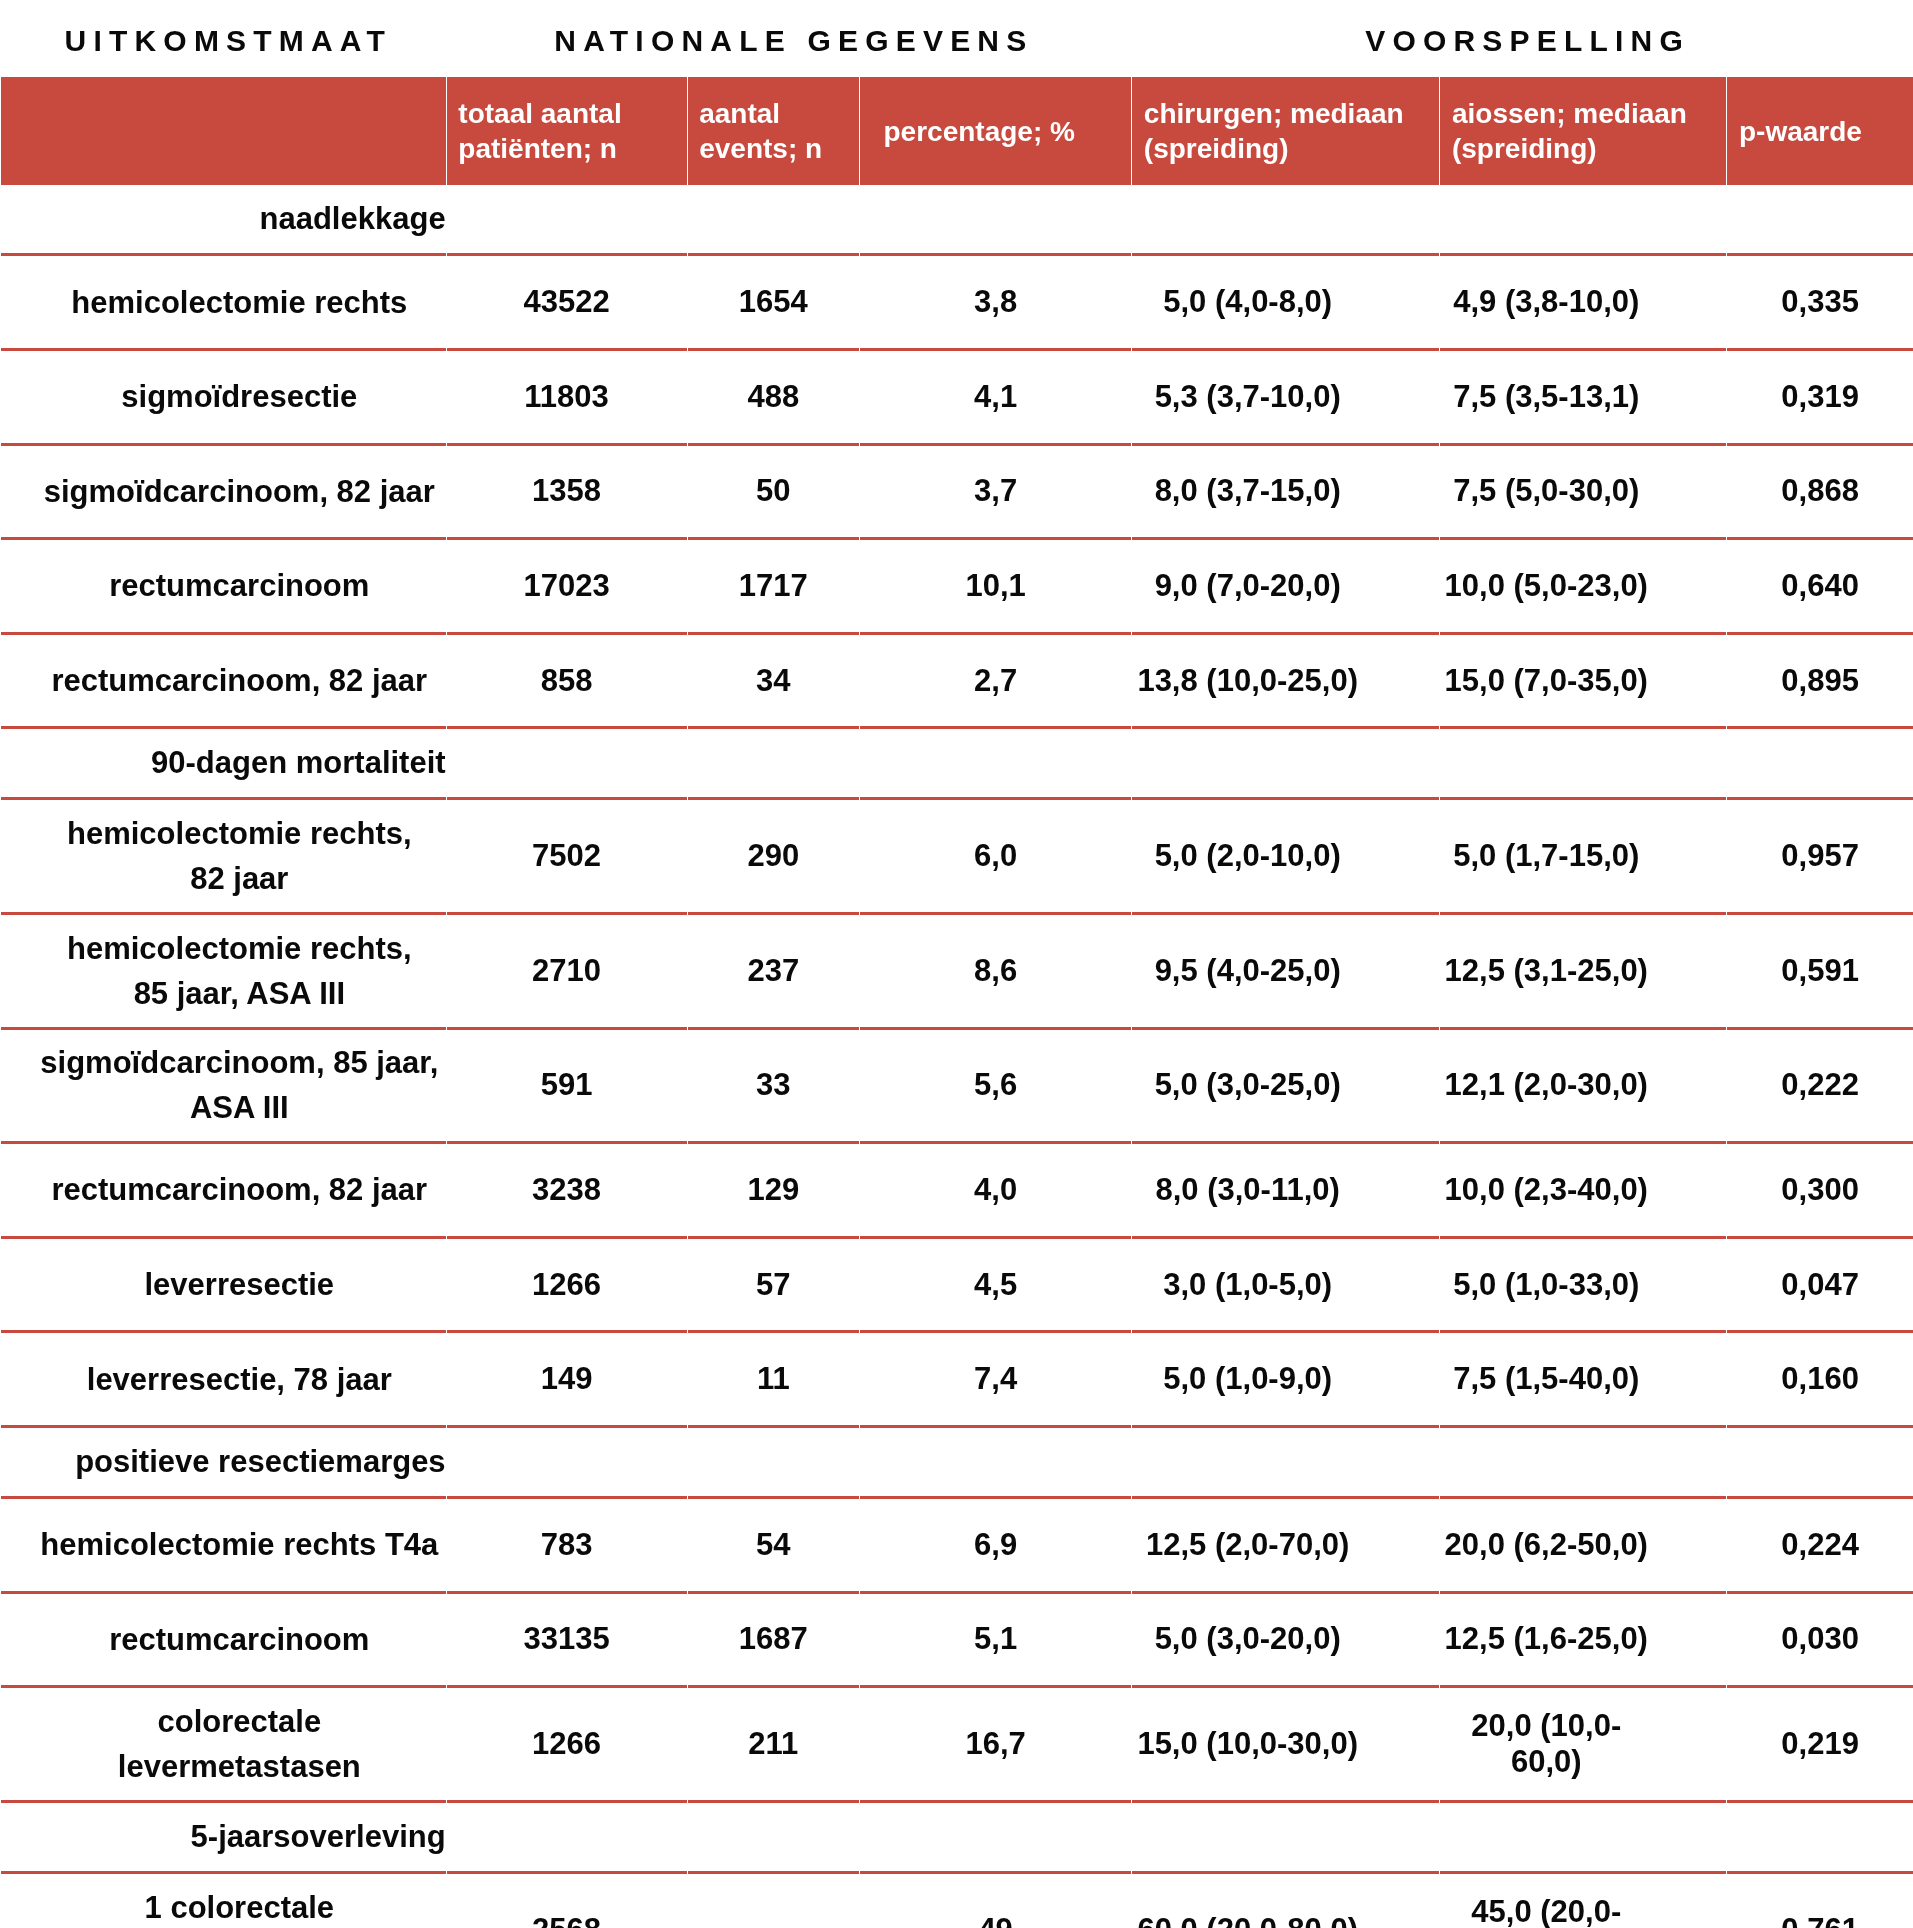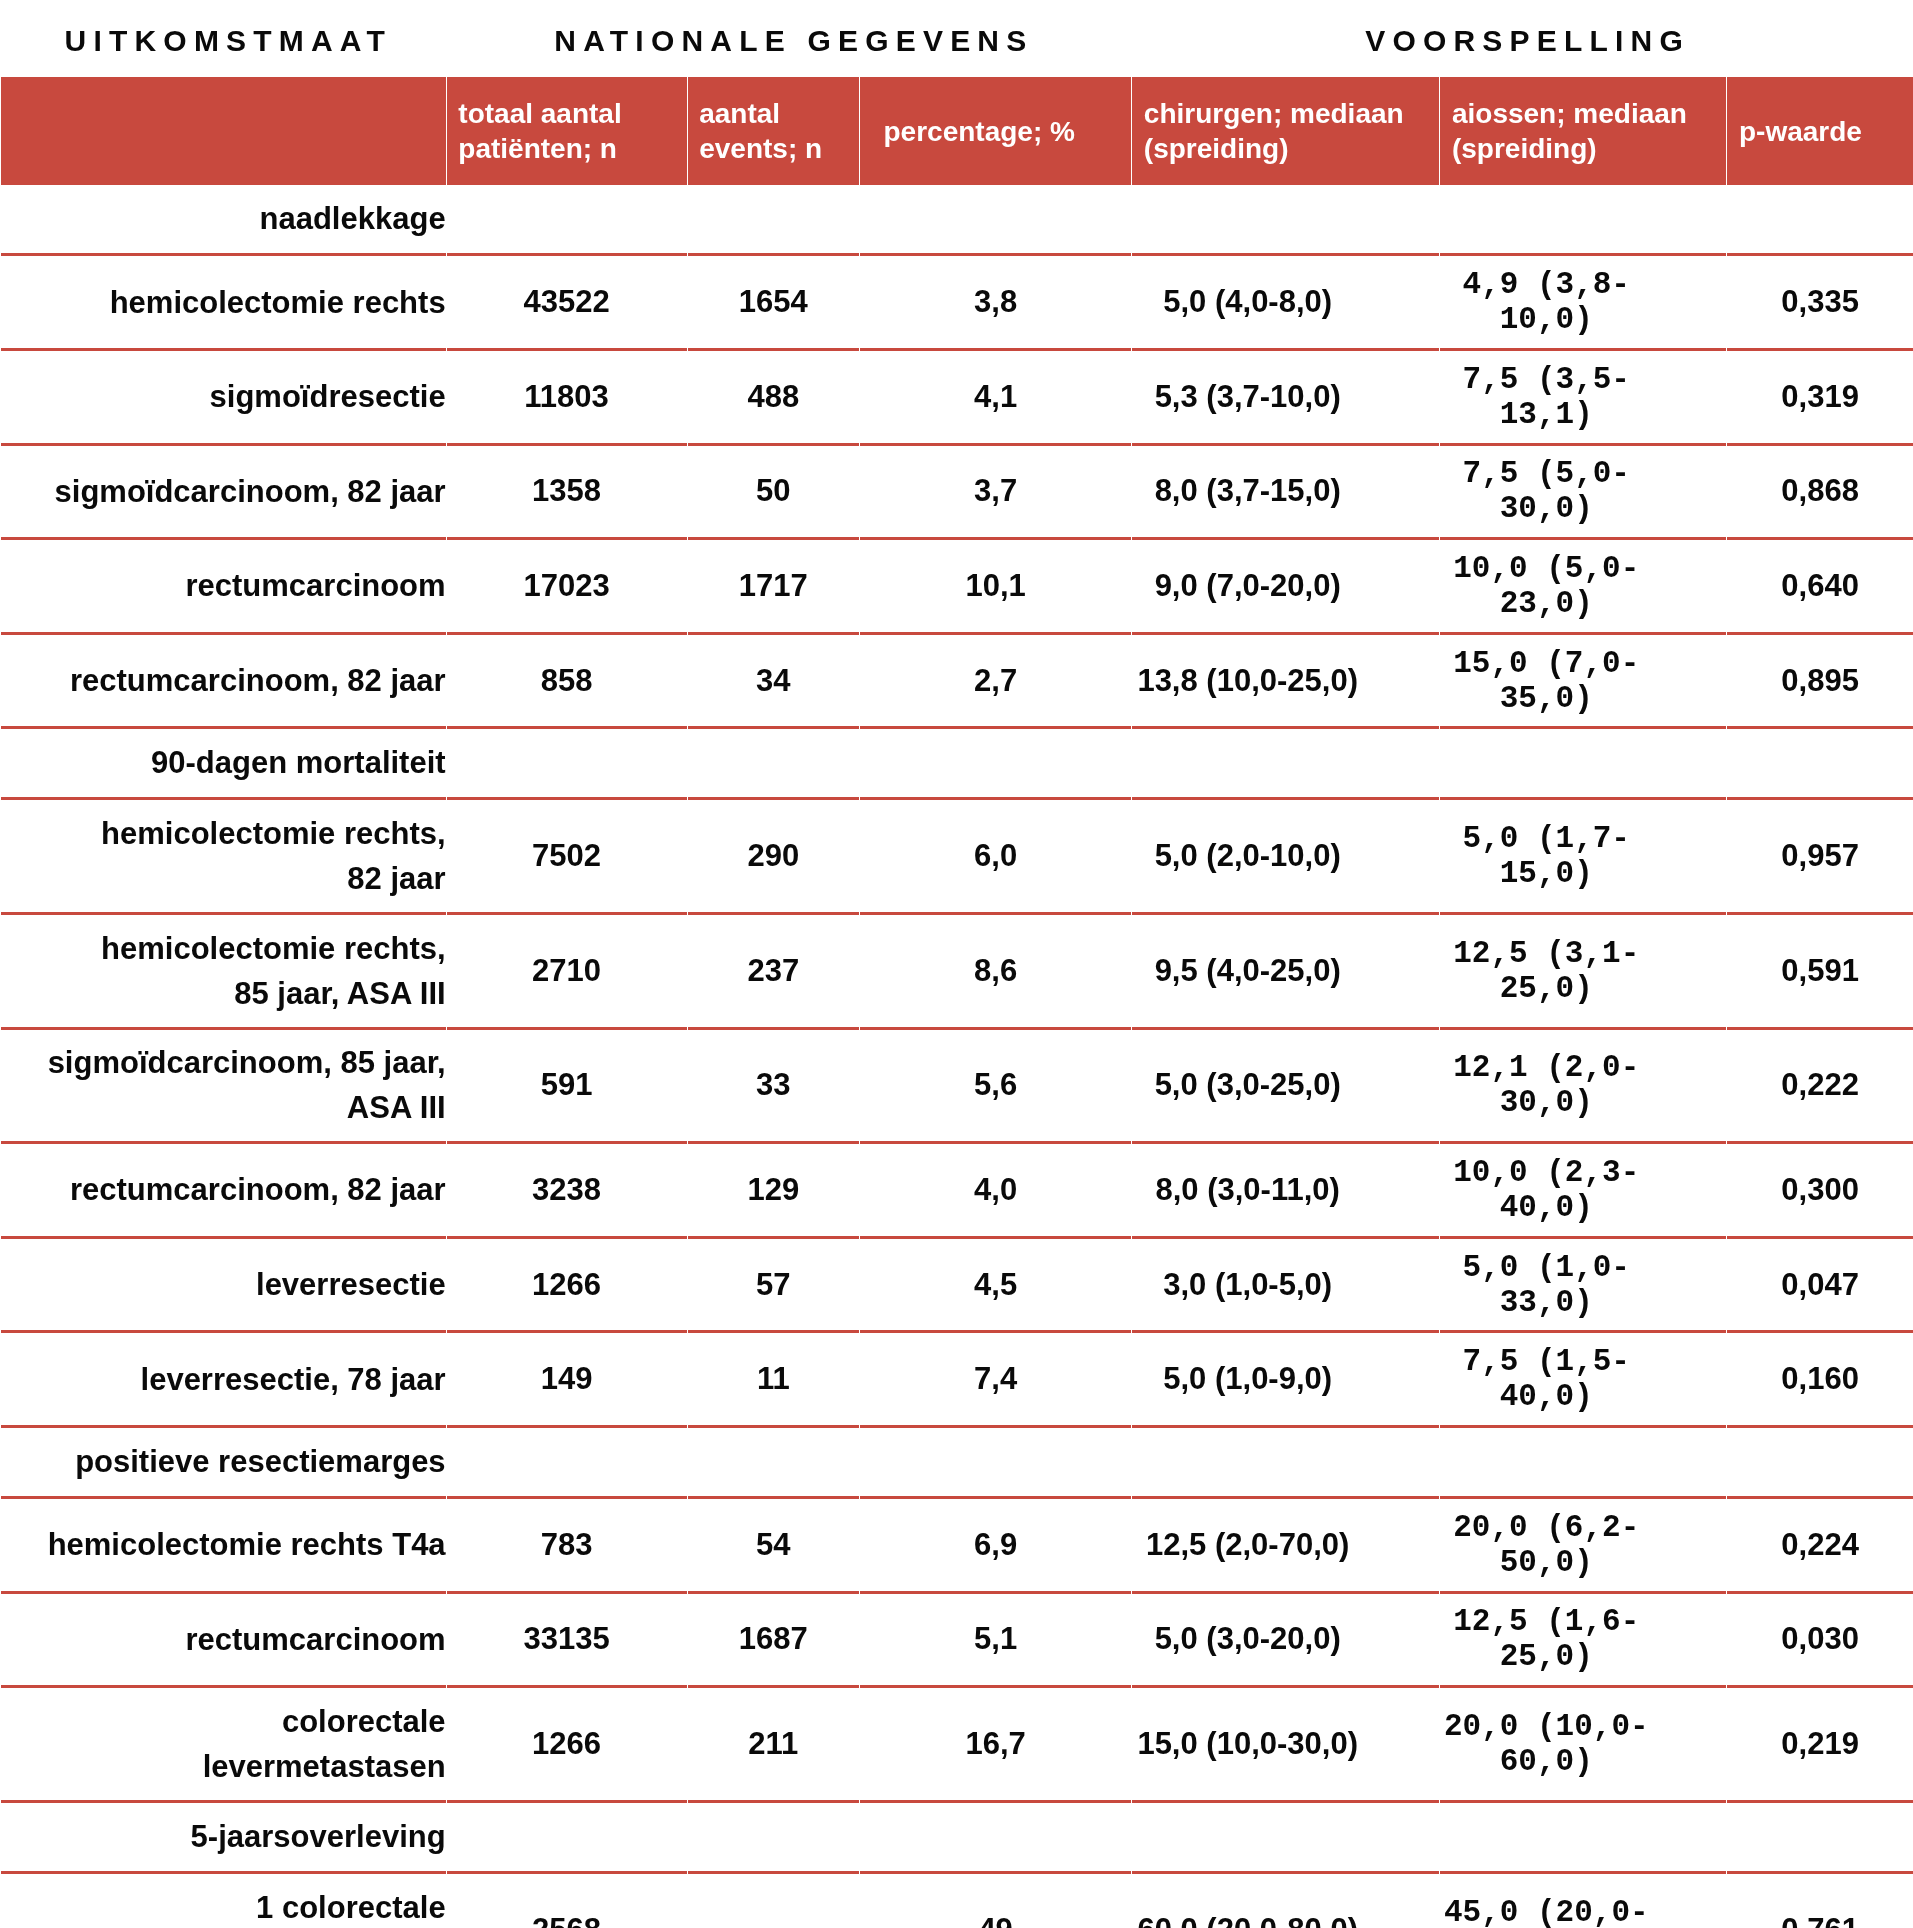--- a/index.html
+++ b/index.html
@@ -53,28 +53,28 @@
     padding:0;
   }
   tr.section-row td{height:68px;}
   td.section-title{
     text-align:right;
     padding-left:7.2px;
     white-space:nowrap;
   }
   tr.data-row td{height:70px;}
   tr.data-row td.row-label{
-    text-align:right;
+    text-align:center;
     padding:10.8px 0 10.8px 32px;
     line-height:45px;
     white-space:pre-line;
   }
   
   tr.data-row td:nth-child(5){padding-right:76px;}
-  tr.data-row td:nth-child(6){padding-right:74px;font-family:Liberation Mono, monospace;}
+  tr.data-row td:nth-child(6){padding-right:74px;}
 </style>
 </head>
 <body>
 
 <table class="results">
   <colgroup>
     <col style="width:443px">
     <col style="width:239px">
     <col style="width:171px">
     <col style="width:270px">

